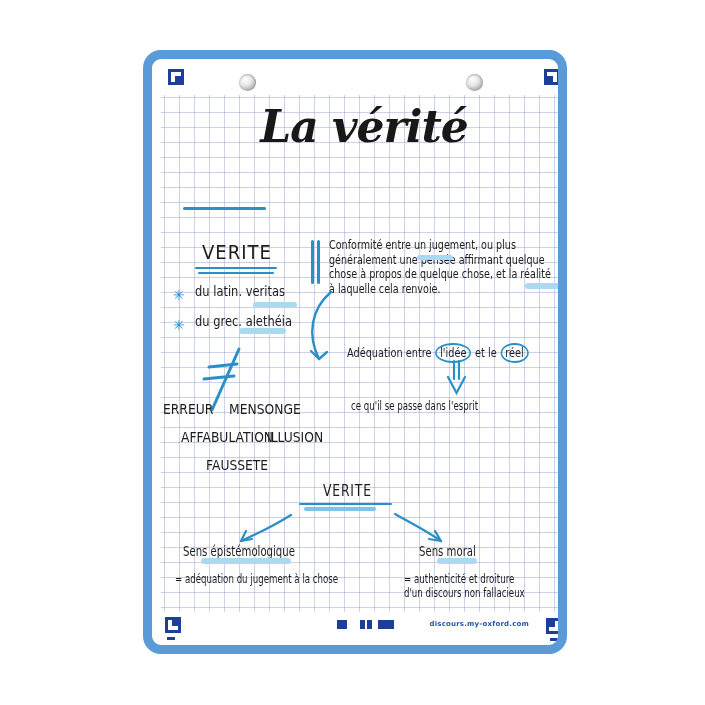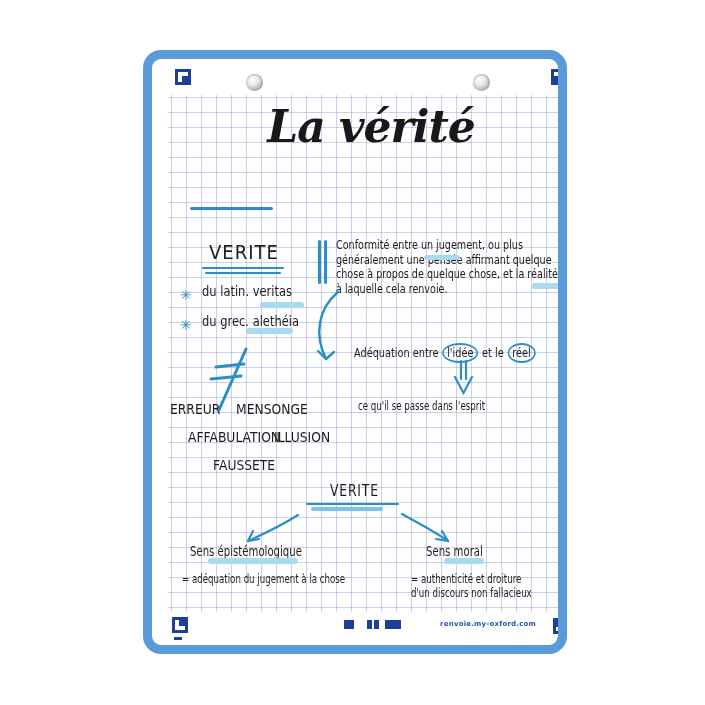--- a/index.html
+++ b/index.html
@@ -1,19 +1,19 @@
 <!DOCTYPE html>
 <html><head>
 <meta charset="utf-8">
 <style>
   html,body{margin:0;padding:0;background:#ffffff;}
   body{width:705px;height:705px;position:relative;font-family:"DejaVu Sans",sans-serif;}
   .card{position:absolute;left:143px;top:50px;width:424px;height:604px;
         box-sizing:border-box;border:9px solid #5b9ad8;border-radius:18px;background:#ffffff;overflow:hidden;}
-  .inner{position:absolute;left:16px;top:0;width:406px;height:442px;border-radius:13px;}
+  .inner{position:absolute;left:9px;top:0;width:406px;height:442px;border-radius:13px;}
   .grid{position:absolute;left:0;top:36px;width:406px;height:517px;background:#ffffff;
         background-image:
           linear-gradient(to right, rgba(128,142,198,0.40) 1px, transparent 1px),
           linear-gradient(to bottom, rgba(128,142,198,0.40) 1px, transparent 1px);
         background-size:15px 15px;background-position:3px 2px;}
   .hole{position:absolute;width:17px;height:17px;border-radius:50%;
         background:radial-gradient(circle at 38% 32%, #ffffff 0%, #e6e6e6 40%, #9e9ea2 80%, #cccccc 100%);
         box-shadow:inset 0 1px 2px rgba(0,0,0,0.25);}
   .mark{position:absolute;width:16px;height:16px;background:#1d3f9a;}
   .mark::before{content:"";position:absolute;left:3px;top:3px;right:3px;bottom:3px;background:#ffffff;}
@@ -134,15 +134,15 @@
     <div class="mark bl" style="left:4px;top:558px;"></div>
     <div class="dash" style="left:6px;top:578px;"></div>
     <div class="mark br" style="left:385px;top:559px;"></div>
     <div class="dash" style="left:389px;top:579px;"></div>
 
     <div class="sq" style="left:176px;top:561px;width:10px;height:9px;"></div>
     <div class="sq" style="left:199px;top:561px;width:5px;height:9px;"></div>
     <div class="sq" style="left:206px;top:561px;width:5px;height:9px;"></div>
     <div class="sq" style="left:217px;top:561px;width:16px;height:9px;"></div>
 
-    <div class="url">renvoie.my-oxford.com</div>
+    <div class="url">discours.my-oxford.com</div>
   </div>
 </div>
 
 </body></html>

